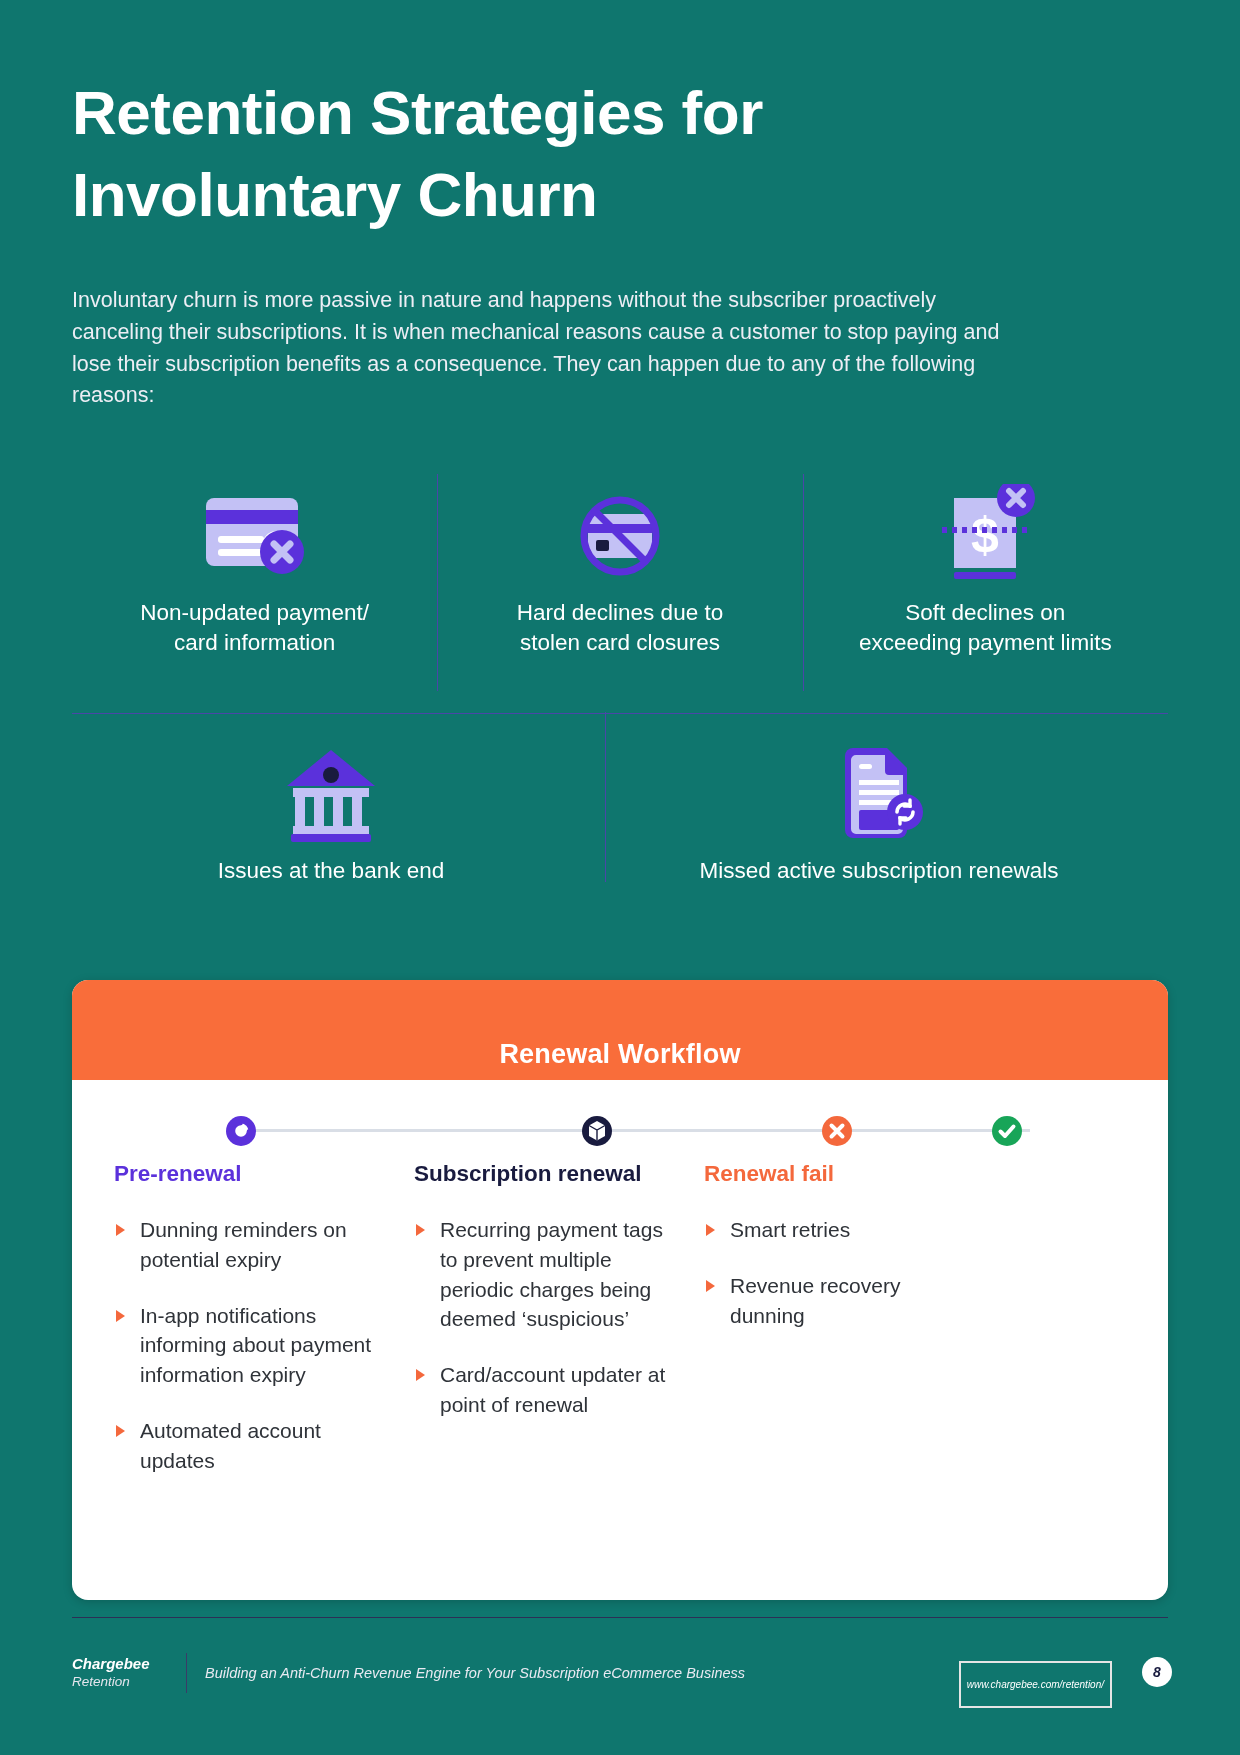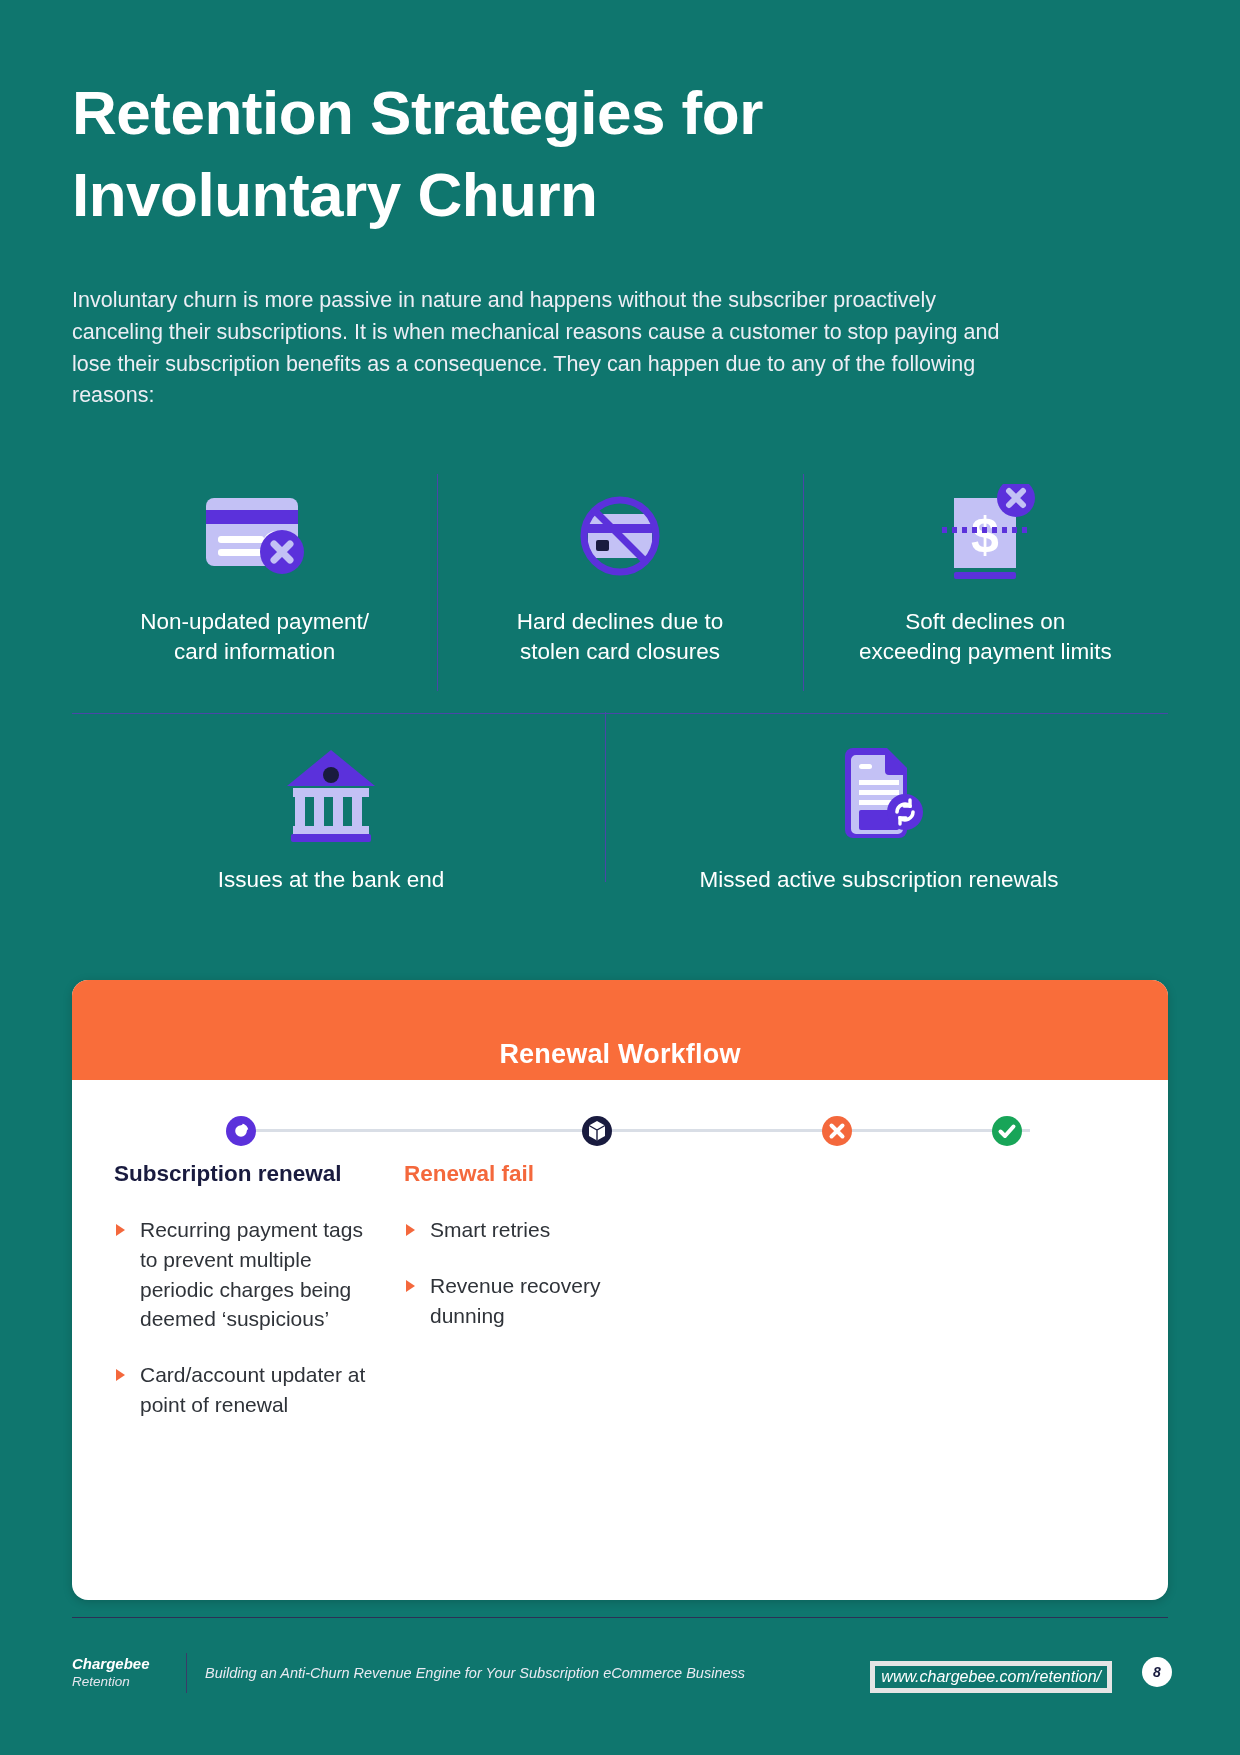--- a/index.html
+++ b/index.html
@@ -52,21 +52,21 @@
   }
   .grid-bot .cell { position: relative; display: flex; flex-direction: column;
     align-items: center; justify-content: flex-start; }
   .grid-bot .cell + .cell::before {
     content: ""; position: absolute; left: 0; top: -28px; bottom: 18px;
     width: 1px; background: #4B46A8;
   }
   .icon-wrap { height: 108px; display: flex; align-items: center; justify-content: center; }
   .cap {
     color: #FFFFFF; font-size: 22.5px; line-height: 1.35; text-align: center;
-    margin-top: 17px; max-width: 310px;
+    margin-top: 8px; max-width: 310px;
   }
   .cap.wide { max-width: 420px; }
 
   
   .card {
     position: absolute; left: 72px; top: 980px;
     width: 1096px; height: 620px;
     background: #FFFFFF; border-radius: 16px; overflow: hidden;
     box-shadow: 0 2px 10px rgba(0,0,0,.18);
   }
@@ -114,22 +114,22 @@
 
   
   .footer { position: absolute; left: 0; bottom: 12px; width: 1240px; height: 140px; font-style: italic; }
   .fsep { position: absolute; left: 72px; top: 14px; width: 1096px; height: 1px; background: #2C2E55; }
   .brand { position: absolute; left: 72px; top: 52px; color: #fff; line-height: 1.25; }
   .brand .b1 { font-size: 15px; font-weight: 700; }
   .brand .b2 { font-size: 13.5px; font-weight: 400; color: #E5E6EE; }
   .fvline { position: absolute; left: 186px; top: 50px; width: 1px; height: 40px; background: #3A3C68; }
   .fsub { position: absolute; left: 205px; top: 62px; color: #E9EAF2; font-size: 14.5px; }
   .furl {
-    position: absolute; right: 128px; top: 58px; color: #FFFFFF; font-size: 16px;
-    border: 5px solid #e5e5e5; padding: 2px 6px;
+    position: absolute; right: 128px; top: 58px; color: #FFFFFF; font-size: 10px;
+    border: 2px solid #e5e5e5; padding: 16px 6px;
   }
   .pageno {
     position: absolute; right: 68px; top: 54px; width: 30px; height: 30px;
     border-radius: 50%; background: #FFFFFF; color: #191B3F;
     font-size: 14px; font-weight: 700;
     display: flex; align-items: center; justify-content: center;
   }
 </style>
 </head>
 <body>
@@ -264,20 +264,28 @@
         <div class="tl-node" style="left:876px">
           <svg width="34" height="34" viewBox="0 0 34 34">
             <circle cx="17" cy="17" r="15" fill="#18A558"></circle>
             <path d="M10.5 17.5 L15 22 L23.5 12.5" fill="none" stroke="#FFFFFF" stroke-width="4" stroke-linecap="round" stroke-linejoin="round"></path>
           </svg>
         </div>
       </div>
 
       <div class="cols">
 
+        <div class="col col-1">
+          <div class="col-h c-pre">Pre-renewal</div>
+          <ul class="blist">
+            <li>Dunning reminders on potential expiry</li>
+            <li>In-app notifications informing about payment information expiry</li>
+            <li>Automated account updates</li>
+          </ul>
+        </div>
 
         <div class="col col-2">
           <div class="col-h c-sub">Subscription renewal</div>
           <ul class="blist">
             <li>Recurring payment tags to prevent multiple periodic charges being deemed ‘suspicious’</li>
             <li>Card/account updater at point of renewal</li>
           </ul>
         </div>
 
         <div class="col col-3">

